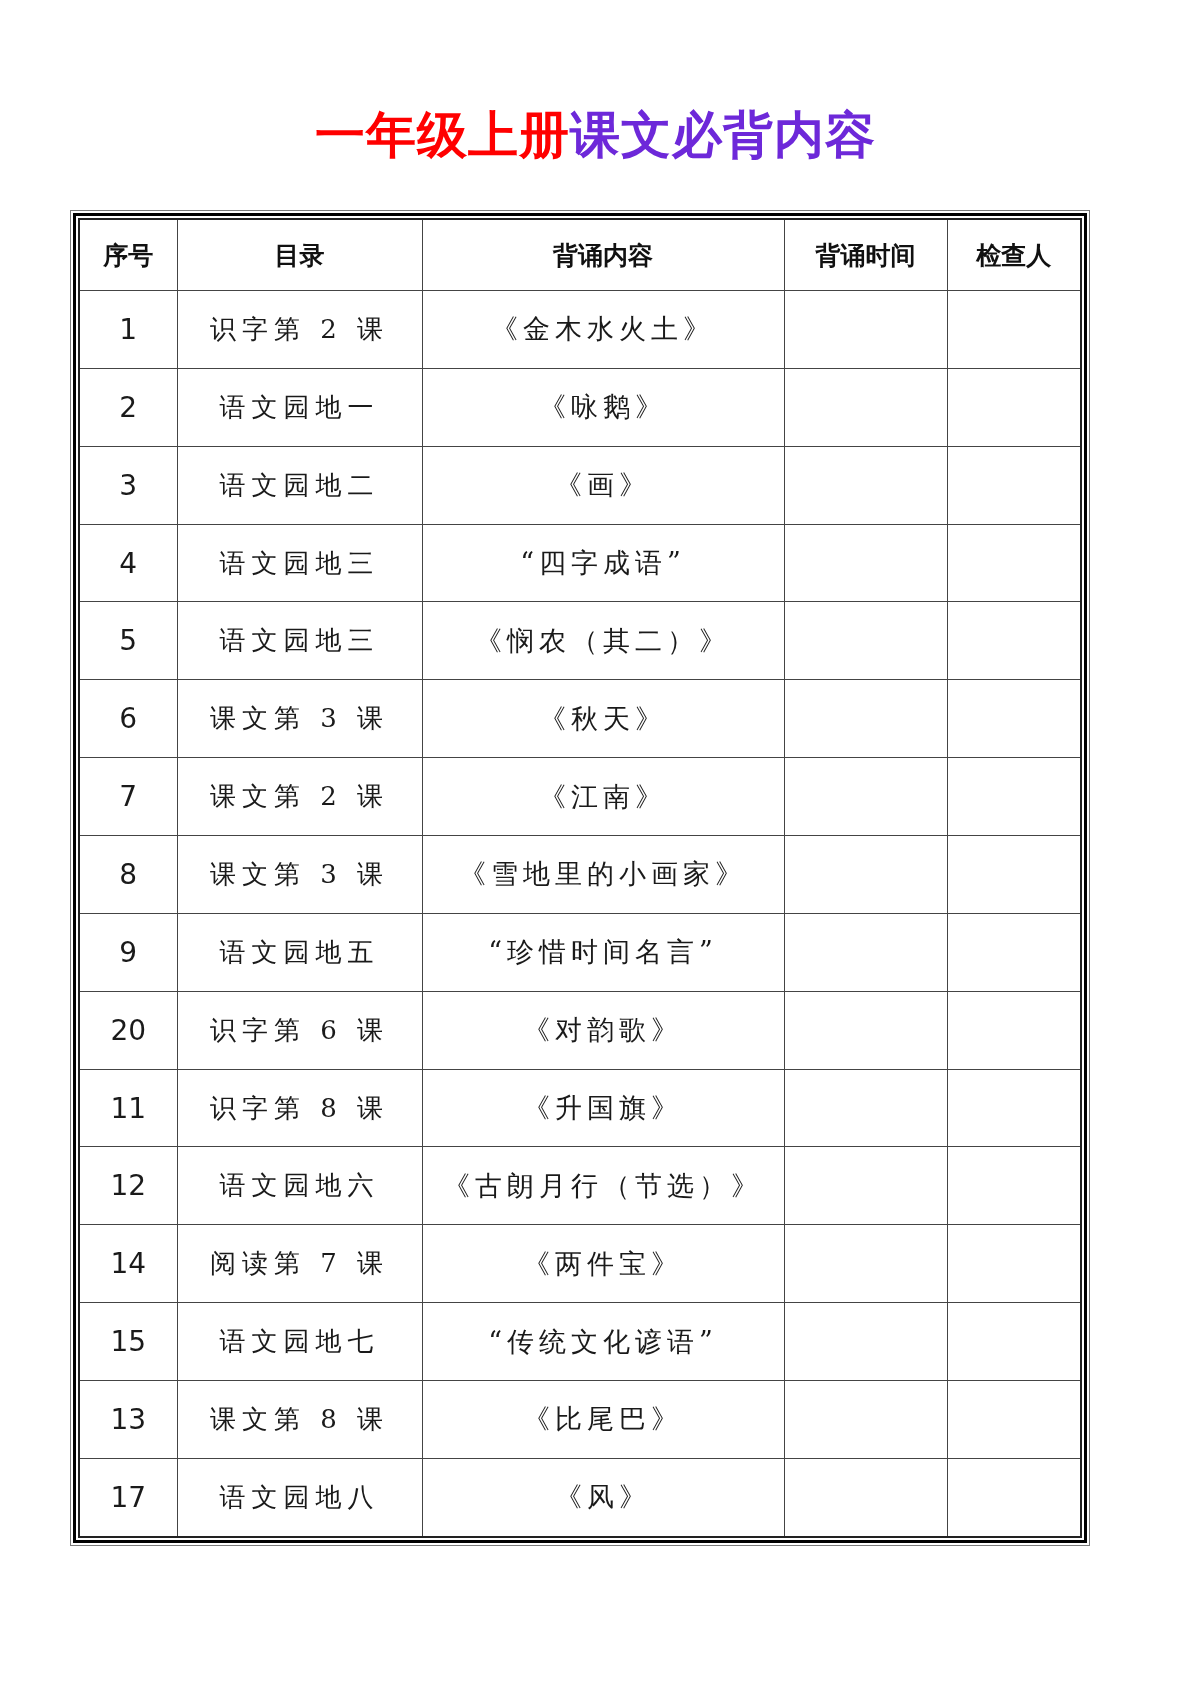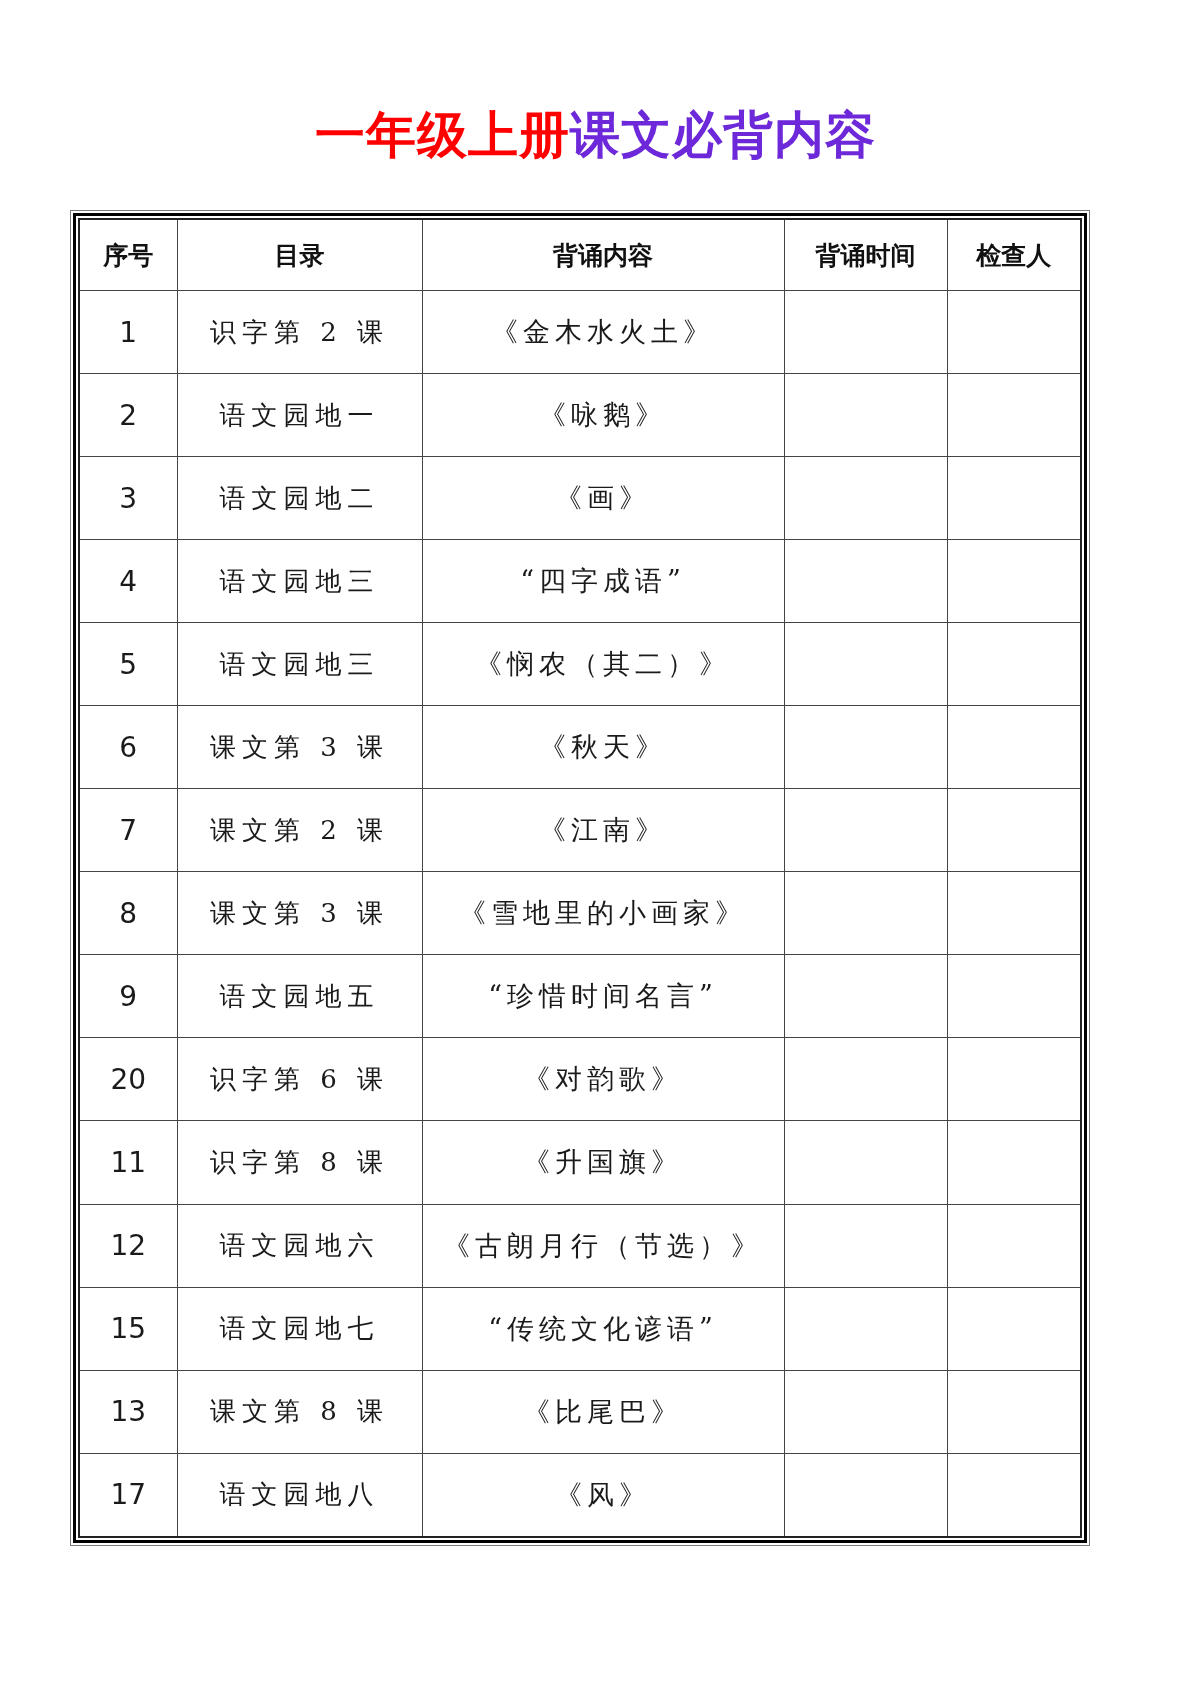--- a/index.html
+++ b/index.html
@@ -199,20 +199,27 @@
             <td class="blank"></td>
           </tr>
           <tr>
             <td class="num">12</td>
             <td class="dir">语文园地六</td>
             <td class="content">《古朗月行（节选）》</td>
             <td class="blank"></td>
             <td class="blank"></td>
           </tr>
           <tr>
+            <td class="num">14</td>
+            <td class="dir">阅读第 7 课</td>
+            <td class="content">《两件宝》</td>
+            <td class="blank"></td>
+            <td class="blank"></td>
+          </tr>
+          <tr>
             <td class="num">15</td>
             <td class="dir">语文园地七</td>
             <td class="content">“传统文化谚语”</td>
             <td class="blank"></td>
             <td class="blank"></td>
           </tr>
           <tr>
             <td class="num">13</td>
             <td class="dir">课文第 8 课</td>
             <td class="content">《比尾巴》</td>

